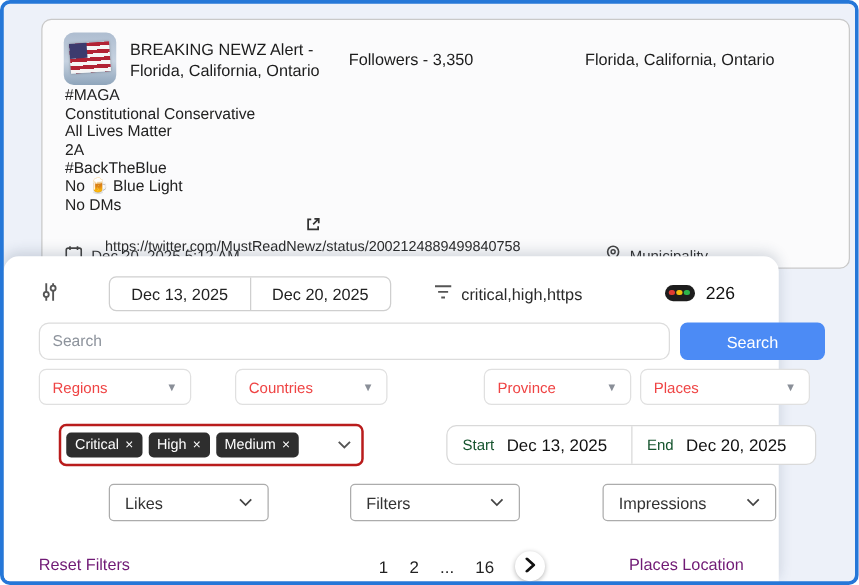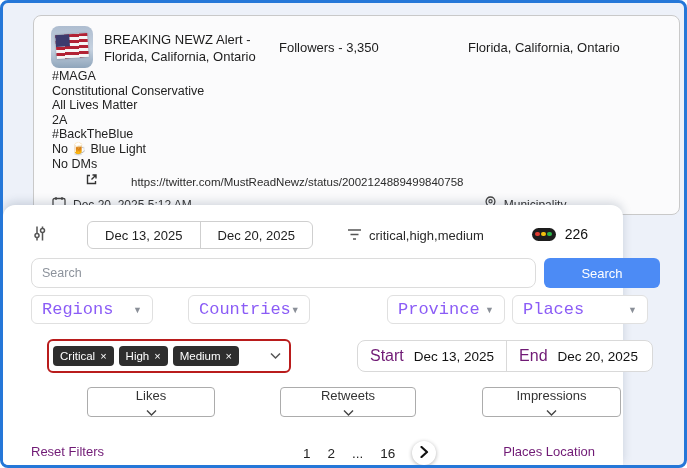--- a/index.html
+++ b/index.html
@@ -12,21 +12,21 @@
   .avatar{position:absolute;left:17px;top:10px;width:42px;height:42px;border-radius:8px;
     overflow:hidden;background:linear-gradient(180deg,#aebdd0 0%,#c6d2e0 55%,#8fa5bb 100%);}
   .flag{position:absolute;left:5px;top:8px;width:32px;height:24px;
     background:repeating-linear-gradient(180deg,#b22234 0 3px,#f5f5f5 3px 6px);
     transform:rotate(-4deg);box-shadow:0 0 2px rgba(0,0,0,.35);}
   .canton{position:absolute;left:0;top:0;width:14px;height:12px;background:#3c3b6e;}
   .card-title{position:absolute;left:70px;top:15px;width:185px;font-size:13px;line-height:1.33;color:#1c1c1c;}
   .followers{position:absolute;left:245px;top:24px;font-size:13px;color:#1c1c1c;}
   .card-loc{position:absolute;left:434px;top:24px;font-size:13px;color:#1c1c1c;}
   .bio{position:absolute;left:18px;top:53px;font-size:12.5px;line-height:14.6px;color:#222;}
-  .link-row{position:absolute;left:50px;top:156px;display:flex;align-items:center;gap:32px;}
+  .link-row{position:absolute;left:50px;top:156px;display:flex;align-items:center;flex-direction:column;}
   .url{font-size:11.5px;color:#2b2b2b;}
   .meta-row{position:absolute;left:18px;top:180px;width:610px;display:flex;align-items:center;color:#333;font-size:12px;}
   .meta-item{display:flex;align-items:center;gap:7px;}
   .meta-right{margin-left:292px;}
   
   .panel{position:absolute;left:0;top:202px;width:620px;height:260px;background:#fff;
     border-radius:12px 12px 0 0;box-shadow:0 -3px 10px rgba(40,60,90,.18);}
   .row1-icon{position:absolute;left:28px;top:20px;}
   .daterange{position:absolute;left:84px;top:16px;width:226px;height:28px;border:1px solid #cfcfcf;
     border-radius:6px;display:flex;background:#fff;}
@@ -40,36 +40,36 @@
     align-items:center;justify-content:center;gap:1.5px;}
   .tl-dot{width:4.5px;height:4.5px;border-radius:50%;}
   .count{font-size:14px;color:#111;}
   .search-input{position:absolute;left:28px;top:53px;width:505px;height:30px;border:1px solid #dcdcdc;
     border-radius:8px;padding:0 10px;font-size:12.5px;color:#333;outline:none;background:#fff;}
   .search-input::placeholder{color:#8d939c;}
   .search-btn{position:absolute;left:541px;top:53px;width:116px;height:30px;background:#4c8bf5;
     color:#fff;border:none;border-radius:6px;font-size:13px;cursor:pointer;}
   .gsel{position:absolute;top:90px;height:29px;border:1px solid #e0e0e0;border-radius:6px;background:#fff;
     display:flex;align-items:center;justify-content:space-between;padding:0 10px;cursor:pointer;}
-  .gsel .lbl{font-size:17px;color:#8b5cf6;font-family:Liberation Mono, monospace;}
+  .gsel .lbl{font-size:12px;color:#ef4444;}
   .tri{font-size:9px;color:#8a8f98;}
   .multisel{position:absolute;left:44px;top:134px;width:244px;height:34px;border:2px solid #b91c1c;
     border-radius:6px;background:#fff;display:flex;align-items:center;padding:0 8px 0 4px;gap:5px;cursor:pointer;}
   .chip{background:#2e2e2e;color:#fff;border-radius:4px;font-size:11.5px;padding:4px 7px;
     display:flex;align-items:center;gap:5px;white-space:nowrap;}
   .chip .x{cursor:pointer;font-size:11px;}
   .ms-chev{margin-left:auto;display:flex;align-items:center;}
   .range2{position:absolute;left:354px;top:135px;width:296px;height:32px;border:1px solid #d9d9d9;
     border-radius:8px;background:#fff;display:flex;}
   .range2 .rcell{flex:1;display:flex;align-items:center;gap:10px;padding:0 12px;}
   .range2 .rcell + .rcell{border-left:1px solid #d9d9d9;}
-  .rlbl{font-size:16px;color:#701a75;}
+  .rlbl{font-size:12px;color:#14532d;}
   .rval{font-size:13.5px;color:#111;font-weight:500;white-space:nowrap;}
   .msel{position:absolute;top:182px;height:30px;border:1px solid #acacac;border-radius:4px;background:#fff;
-    display:flex;align-items:center;justify-content:space-between;padding:0 22px;cursor:pointer;flex-direction:column;}
+    display:flex;align-items:center;justify-content:space-between;padding:0 12px;cursor:pointer;}
   .msel .lbl{font-size:13px;color:#333;}
   .link{position:absolute;top:239px;font-size:13px;color:#701a75;cursor:pointer;}
   .pagi{position:absolute;left:300px;top:236px;display:flex;align-items:center;gap:17px;}
   .pg{font-size:13.5px;color:#222;cursor:pointer;}
   .next-btn{width:24px;height:24px;border-radius:50%;background:#fff;box-shadow:0 1px 4px rgba(0,0,0,.3);
     display:flex;align-items:center;justify-content:center;cursor:pointer;border:none;}
 </style>
 </head>
 <body>
 
@@ -145,21 +145,21 @@
 
     <span class="funnel">
       <svg width="15" height="13" viewBox="0 0 15 13">
           <g stroke="#555" stroke-width="1.5">
             <line x1="1" y1="2" x2="14" y2="2"></line>
             <line x1="3.5" y1="6.5" x2="11.5" y2="6.5"></line>
             <line x1="6" y1="11" x2="9" y2="11"></line>
           </g>
         </svg>
     </span>
-    <span class="sev-text">critical,high,medium</span>
+    <span class="sev-text">critical,high,https</span>
 
     <div class="count-wrap">
       <span class="tl-pill">
         <span class="tl-dot" style="background:#e03c31"></span>
         <span class="tl-dot" style="background:#f2c00e"></span>
         <span class="tl-dot" style="background:#2db54a"></span>
       </span>
       <span class="count">226</span>
     </div>
 
@@ -214,21 +214,21 @@
       </div>
     </div>
 
     <div class="msel" style="left:84px;width:128px;">
       <span class="lbl">Likes</span>
       <span><svg width="11" height="8" viewBox="0 0 11 8">
             <polyline points="1,1.5 5.5,6 10,1.5" fill="none" stroke="#444" stroke-width="1.4"></polyline>
           </svg></span>
     </div>
     <div class="msel" style="left:277px;width:136px;">
-      <span class="lbl">Retweets</span>
+      <span class="lbl">Filters</span>
       <span><svg width="11" height="8" viewBox="0 0 11 8">
             <polyline points="1,1.5 5.5,6 10,1.5" fill="none" stroke="#444" stroke-width="1.4"></polyline>
           </svg></span>
     </div>
     <div class="msel" style="left:479px;width:139px;">
       <span class="lbl">Impressions</span>
       <span><svg width="11" height="8" viewBox="0 0 11 8">
             <polyline points="1,1.5 5.5,6 10,1.5" fill="none" stroke="#444" stroke-width="1.4"></polyline>
           </svg></span>
     </div>

